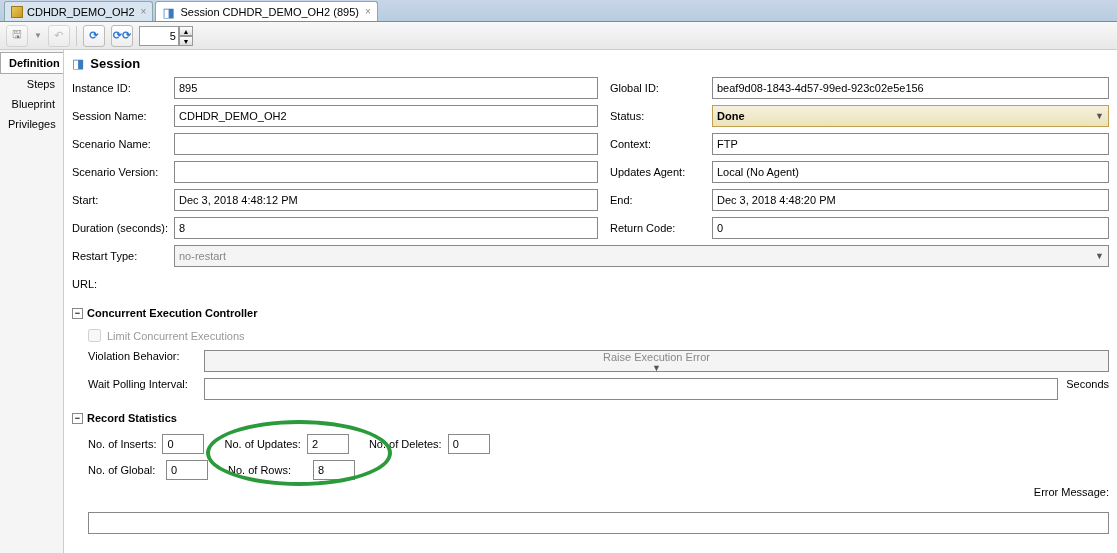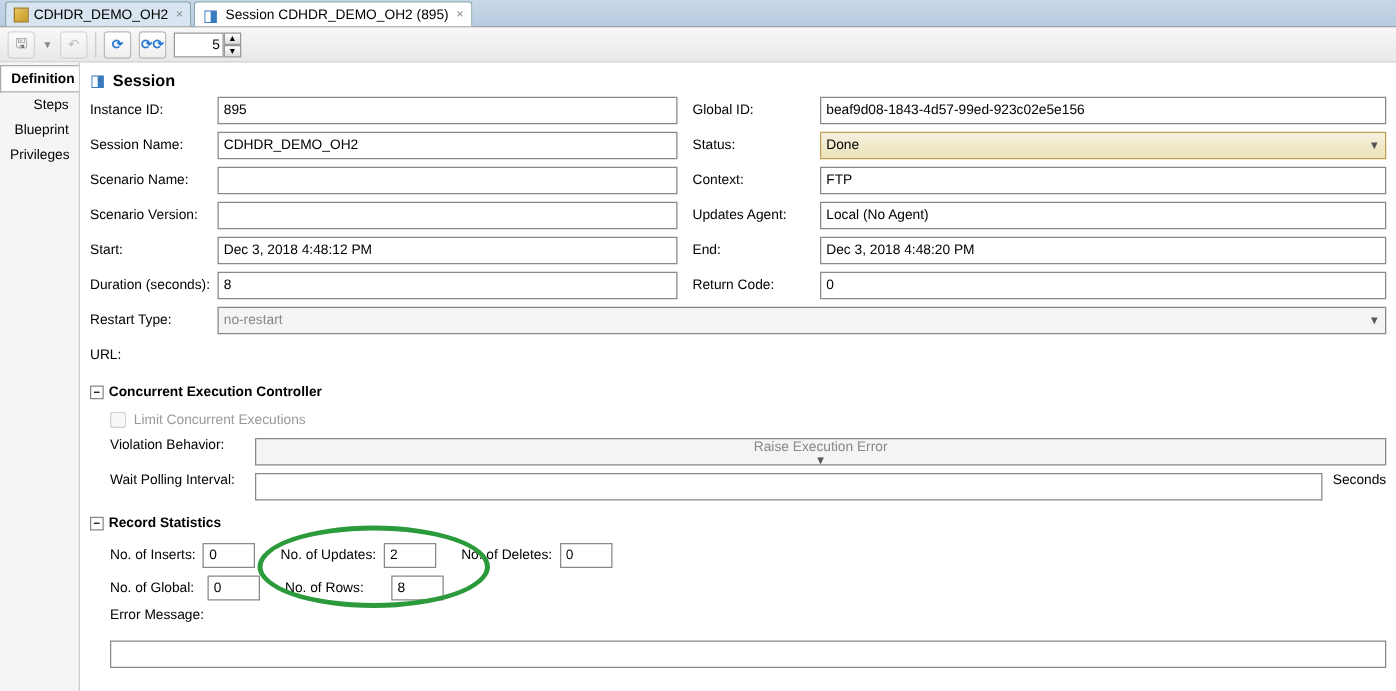--- a/index.html
+++ b/index.html
@@ -30,27 +30,27 @@
 .content { flex: 1; overflow-y: auto; padding: 6px 8px 24px 8px; background: #fff; position: relative; }
 
 
 .hdr { display: flex; align-items: center; gap: 6px; margin-bottom: 6px; }
 .hdr-title { font-weight: bold; font-size: 13px; }
 
 
 .form-row { display: flex; align-items: center; margin-bottom: 6px; min-height: 22px; }
 .form-col { display: flex; align-items: center; }
 .col1-label { width: 102px; }
-.col1-field { width: 368px; margin-right: 12px; }
+.col1-field { width: 424px; margin-right: 12px; }
 .col2-label { width: 86px; }
 .col2-field { flex: 1; padding-left: 16px; }
 
 input.txt, .sel { width: 100%; height: 22px; border: 1px solid #888; padding: 2px 4px; background: #fff; }
 input.txt[readonly] { background: #fff; }
-.sel.status { background: linear-gradient(#f5f1de, #ebe3b8); border: 1px solid #c0a050; display: flex; align-items: center; justify-content: space-between; padding: 0 4px; }
+.sel.status { background: linear-gradient(#f5f1de, #ebe3b8); border: 1px solid #c0a050; display: flex; align-items: center; justify-content: space-between; padding: 0 4px; font-weight: bold; }
 .sel.restart { background: #f4f4f4; color: #888; display: flex; align-items: center; justify-content: space-between; padding: 0 4px; }
 
 
 .group { margin-top: 12px; }
 .group-header { display: flex; align-items: center; gap: 4px; font-weight: bold; margin-bottom: 6px; }
 .expander { width: 11px; height: 11px; border: 1px solid #888; display: inline-flex; align-items: center; justify-content: center; font-size: 9px; line-height: 9px; background: #fff; }
 .group-body { padding: 4px 0 0 16px; }
 
 .checkbox-row { display: flex; align-items: center; gap: 6px; color: #999; margin-bottom: 8px; }
 .checkbox-row input { width: 13px; height: 13px; }
@@ -59,21 +59,21 @@
 .vb-label { width: 108px; }
 .wp-row input { flex: 1; height: 22px; border: 1px solid #888; padding: 2px 4px; }
 
 
 .stats-row { display: flex; gap: 20px; margin-bottom: 6px; }
 .stat { display: flex; align-items: center; gap: 6px; }
 .stat-label { white-space: nowrap; }
 .stat input { width: 42px; height: 20px; border: 1px solid #888; padding: 2px 4px; }
 
 .errmsg { margin-top: 6px; }
-.errmsg-label { margin-bottom: 14px; display: block; }
+.errmsg-label { margin-bottom: 14px; display: block; text-align: right; }
 .errmsg-box { width: 100%; height: 22px; border: 1px solid #888; }
 
 
 .highlight-ellipse { position: absolute; border: 4px solid #2a9a3a; border-radius: 50%; pointer-events: none; }
 
 
 .icon-cube { background: linear-gradient(135deg,#e6c860,#c89820); border:1px solid #a07818; width:12px; height:12px; }
 .icon-session { color: #3a7abf; font-size: 13px; }
 .refresh-icon { color:#2a7ad4; font-weight:bold; }
 .dd-arrow { font-size: 9px; color: #555; }

